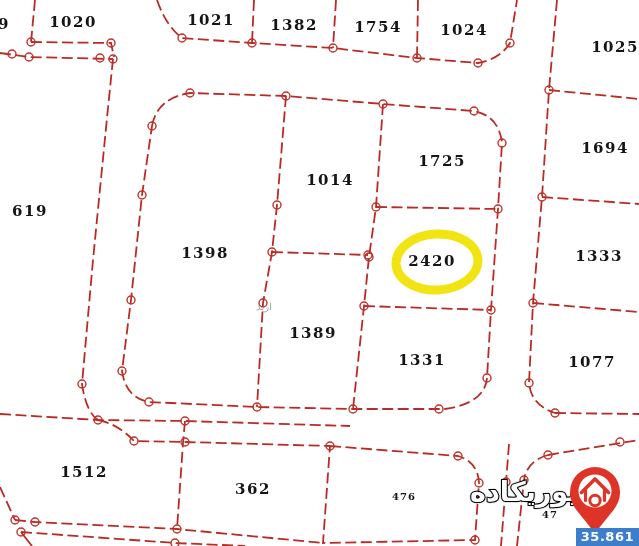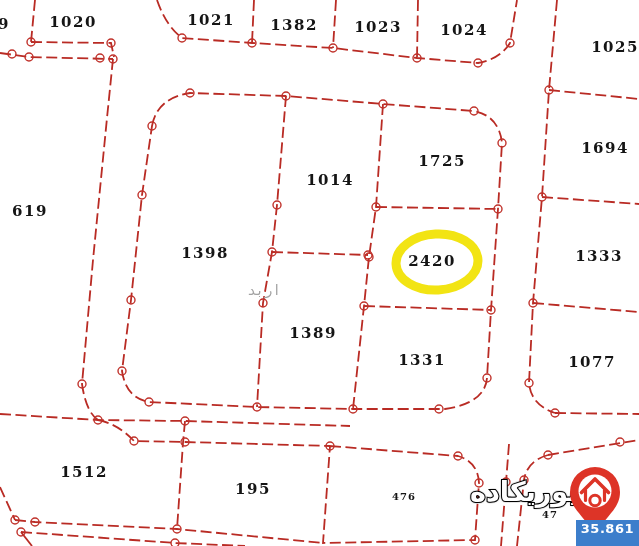--- a/index.html
+++ b/index.html
@@ -13,34 +13,34 @@
   .v{fill:none;stroke:#c0322b;stroke-width:1.4;}
   .hl{fill:none;stroke:#f2e413;stroke-width:9;}
   .plabel{
     position:absolute;z-index:3;transform:translate(-50%,-50%);
     font-weight:bold;font-size:15px;letter-spacing:1.5px;color:#151515;white-space:nowrap;
     text-shadow:0 0 3px #fff,0 0 3px #fff,1px 1px 2px #fff,-1px -1px 2px #fff,1px -1px 2px #fff,-1px 1px 2px #fff;
   }
   .plabel.small{font-size:10px;letter-spacing:1px;}
   .watermark{
     position:absolute;z-index:2;transform:translate(-50%,-50%);
-    font-family:Liberation Mono, monospace;font-size:14px;color:#a3a3a3;direction:rtl;
+    font-family:Liberation Serif, serif;font-size:10px;color:#a3a3a3;direction:rtl;margin-top:16px;
   }
   .logo{position:absolute;left:468px;top:458px;width:171px;height:88px;z-index:5;}
   .logo-text{
     position:absolute;left:2px;top:20px;direction:rtl;
     font-family:"DejaVu Sans",sans-serif;font-weight:bold;font-size:27px;line-height:1;
     color:#ffffff;-webkit-text-stroke:2px #000;paint-order:stroke fill;
     text-shadow:0 0 2px #000,0 0 2px #000;
   }
   .pin{position:absolute;left:92px;top:4px;}
   .badge{
     position:absolute;right:0;bottom:0;z-index:6;background:#3c7ecb;color:#fff;
     font-family:"DejaVu Sans",sans-serif;font-weight:bold;font-size:13px;
-    padding:1px 5px 10px 5px;letter-spacing:0.5px;
+    padding:1px 5px 2px 5px;letter-spacing:0.5px;
   }
 </style>
 </head>
 <body>
 
 <div class="stage">
 
   <svg class="lines" width="639" height="546" viewBox="0 0 639 546">
     <g>
       <path class="b" d="M35,0 L31,42"></path>
@@ -134,35 +134,35 @@
       <circle class="v" cx="620" cy="442" r="4"></circle>
         <circle class="v" cx="506" cy="482" r="4"></circle>
     </g>
     <ellipse class="hl" cx="437" cy="262" rx="41" ry="28" transform="rotate(-3 437 262)"></ellipse>
   </svg>
 
   <span class="plabel" style="left:4px;top:24px">9</span>
   <span class="plabel" style="left:73px;top:22px">1020</span>
   <span class="plabel" style="left:211px;top:20px">1021</span>
   <span class="plabel" style="left:294px;top:25px">1382</span>
-  <span class="plabel" style="left:378px;top:27px">1023</span>
+  <span class="plabel" style="left:378px;top:27px">1754</span>
   <span class="plabel" style="left:464px;top:30px">1024</span>
   <span class="plabel" style="left:615px;top:47px">1025</span>
   <span class="plabel" style="left:30px;top:211px">619</span>
   <span class="plabel" style="left:330px;top:180px">1014</span>
   <span class="plabel" style="left:442px;top:161px">1725</span>
   <span class="plabel" style="left:605px;top:148px">1694</span>
   <span class="plabel" style="left:205px;top:253px">1398</span>
   <span class="plabel" style="left:432px;top:261px">2420</span>
   <span class="plabel" style="left:599px;top:256px">1333</span>
   <span class="plabel" style="left:313px;top:333px">1389</span>
   <span class="plabel" style="left:422px;top:360px">1331</span>
   <span class="plabel" style="left:592px;top:362px">1077</span>
   <span class="plabel" style="left:84px;top:472px">1512</span>
-  <span class="plabel" style="left:253px;top:489px">195</span>
+  <span class="plabel" style="left:253px;top:489px">362</span>
   <span class="plabel small" style="left:404px;top:496px">476</span>
   <span class="plabel small" style="left:550px;top:514px">47</span>
 
   <span class="watermark" style="left:264px;top:290px">اربد</span>
 
   <div class="logo">
     <span class="logo-text">يوريكاده</span>
     <svg class="pin" width="70" height="80" viewBox="0 0 70 80">
       <path d="M35,72 C22,52 10,46 10,30 A25,25 0 1 1 60,30 C60,46 48,52 35,72 Z" fill="#dd3427"></path>
       <circle cx="35" cy="29" r="16.5" fill="#ffffff"></circle>

